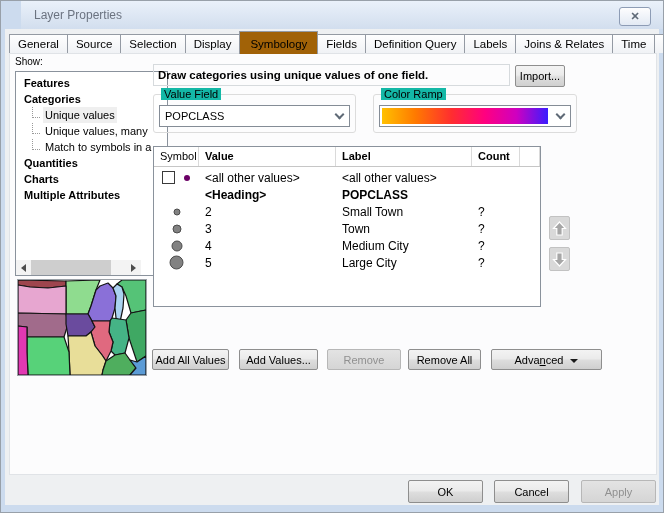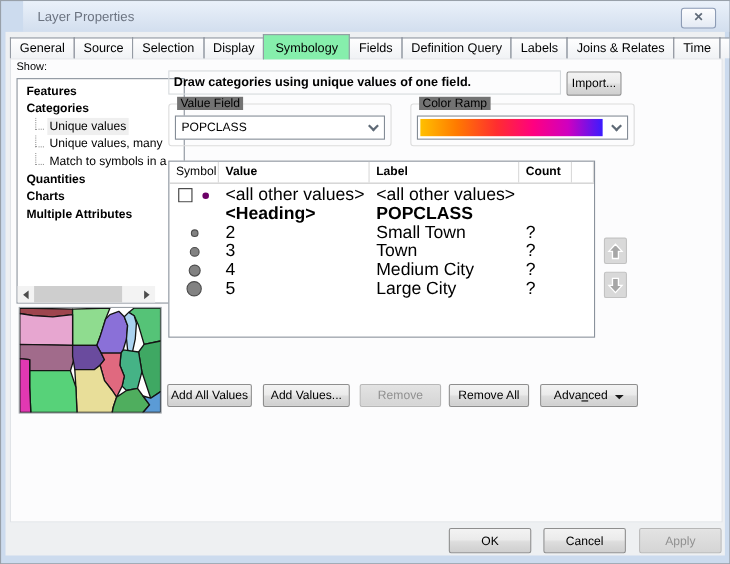--- a/index.html
+++ b/index.html
@@ -27,21 +27,21 @@
   .tabpage { position:absolute; left:8px; top:52px; width:648px; height:422px; background:#fcfcfd; border:1px solid #e0e3e7; }
   
   .tabstrip { position:absolute; left:8px; top:30px; height:22px; display:flex; align-items:flex-end; z-index:5; }
   .tab {
     height:19px; line-height:18px; padding:0 8px; font-size:11.5px;
     background:linear-gradient(#fefefe,#f0f2f5);
     border:1px solid #949aa3; border-bottom:none; margin-right:-1px; white-space:nowrap;
   }
   .tab.active {
     height:23px; line-height:24px; padding:0 10px; margin-bottom:-1px;
-    background:#86efac; position:relative; z-index:6;
+    background:#a16207; position:relative; z-index:6;
   }
   
   .show-label { position:absolute; left:14px; top:55px; font-size:10px; }
   .show-list {
     position:absolute; left:14px; top:70px; width:153px; height:205px;
     background:#fff; border:1px solid #8a929c;
   }
   .tree { padding-top:3px; }
   .tree-item { height:16px; line-height:16px; padding-left:6px; white-space:nowrap; overflow:hidden; display:flex; align-items:center; }
   .tree-item.bold .lbl { font-weight:bold; }
@@ -71,36 +71,36 @@
   .btn {
     position:absolute; height:21px;
     background:linear-gradient(#f3f3f3,#ebebeb 45%,#dddddd 55%,#cfcfcf);
     border:1px solid #8e8e8e; border-radius:2px;
     font-size:11px; font-family:"Liberation Sans",sans-serif;
     display:flex; align-items:center; justify-content:center; cursor:default;
   }
   .btn.disabled { background:linear-gradient(#e3e3e3,#d5d5d5); border-color:#b7b7b7; color:#909090; }
   
   .group { position:absolute; border:1px solid #dcdcdc; border-radius:3px; }
-  .group-label { position:absolute; font-size:11px; background:#737373; padding:0 3px; z-index:2; }
+  .group-label { position:absolute; font-size:11px; background:#14b8a6; padding:0 3px; z-index:2; }
   .combo {
     position:absolute; height:22px; background:#fff; border:1px solid #848c96;
     display:flex; align-items:center; padding-left:5px; font-size:11px;
   }
   .chev { width:7px; height:7px; border-right:2px solid #5f6a76; border-bottom:2px solid #5f6a76; transform:rotate(45deg); margin-top:-3px; }
   .combo .chev-zone { position:absolute; right:0; top:0; width:20px; height:100%; display:flex; align-items:center; justify-content:center; }
   .ramp-swatch { position:absolute; left:2px; top:2px; }
   
   .cat-table { position:absolute; left:152px; top:145px; width:388px; height:161px; background:#fff; border:1px solid #8a929c; overflow:hidden; }
   .thead, .trow { display:grid; grid-template-columns:45px 137px 136px 48px 1fr; align-items:center; }
   .thead { height:20px; border-bottom:1px solid #c6c6c6; }
   .thead > div { height:100%; line-height:19px; padding-left:6px; border-right:1px solid #dadada; font-size:11px; }
   .thead > div.bold { font-weight:bold; }
   .tbody { padding-top:2px; }
-  .trow { height:17px; font-size:16px; }
+  .trow { height:17px; font-size:12px; }
   .trow > div { padding-left:6px; white-space:nowrap; overflow:hidden; }
   .trow > .sym { padding-left:0; display:flex; align-items:center; justify-content:center; }
   .trow.bold-row .val, .trow.bold-row .lab { font-weight:bold; }
   .sym-allother { display:flex; align-items:center; width:100%; padding-left:4px; }
   .cbx { width:13px; height:13px; background:#fff; border:1px solid #3a3a3a; }
   .sym-allother svg { margin-left:8px; }
   
   .udbtn {
     position:absolute; left:548px; width:21px; height:24px;
     background:#d9d9d9; border:1px solid #c2c2c2; border-radius:2px;
@@ -321,21 +321,21 @@
   <div class="udbtn" style="top:246px;">
     <svg width="15" height="17" viewBox="0 0 15 17">
       <path d="M7.5,15 L13.5,8.5 L10.2,8.5 L10.2,2 L4.8,2 L4.8,8.5 L1.5,8.5 Z" fill="#a6a6a6" stroke="#ffffff" stroke-width="1.2"></path>
     </svg>
   </div>
 
   <button class="btn" style="left:151px; top:348px; width:77px;">Add All Values</button>
   <button class="btn" style="left:238px; top:348px; width:79px;">Add Values...</button>
   <button class="btn disabled" style="left:326px; top:348px; width:74px;">Remove</button>
   <button class="btn" style="left:407px; top:348px; width:73px;">Remove All</button>
-  <button class="btn" style="left:490px; top:348px; width:89px;">
+  <button class="btn" style="left:490px; top:348px; width:111px;">
     <span><span>Adva</span><u class="acc">n</u><span>ced</span></span>
     <span class="caret-down"></span>
   </button>
 
   <button class="btn footer-btn" style="left:407px;">OK</button>
   <button class="btn footer-btn" style="left:493px;">Cancel</button>
   <button class="btn footer-btn disabled" style="left:580px;">Apply</button>
 
 </div>
 

